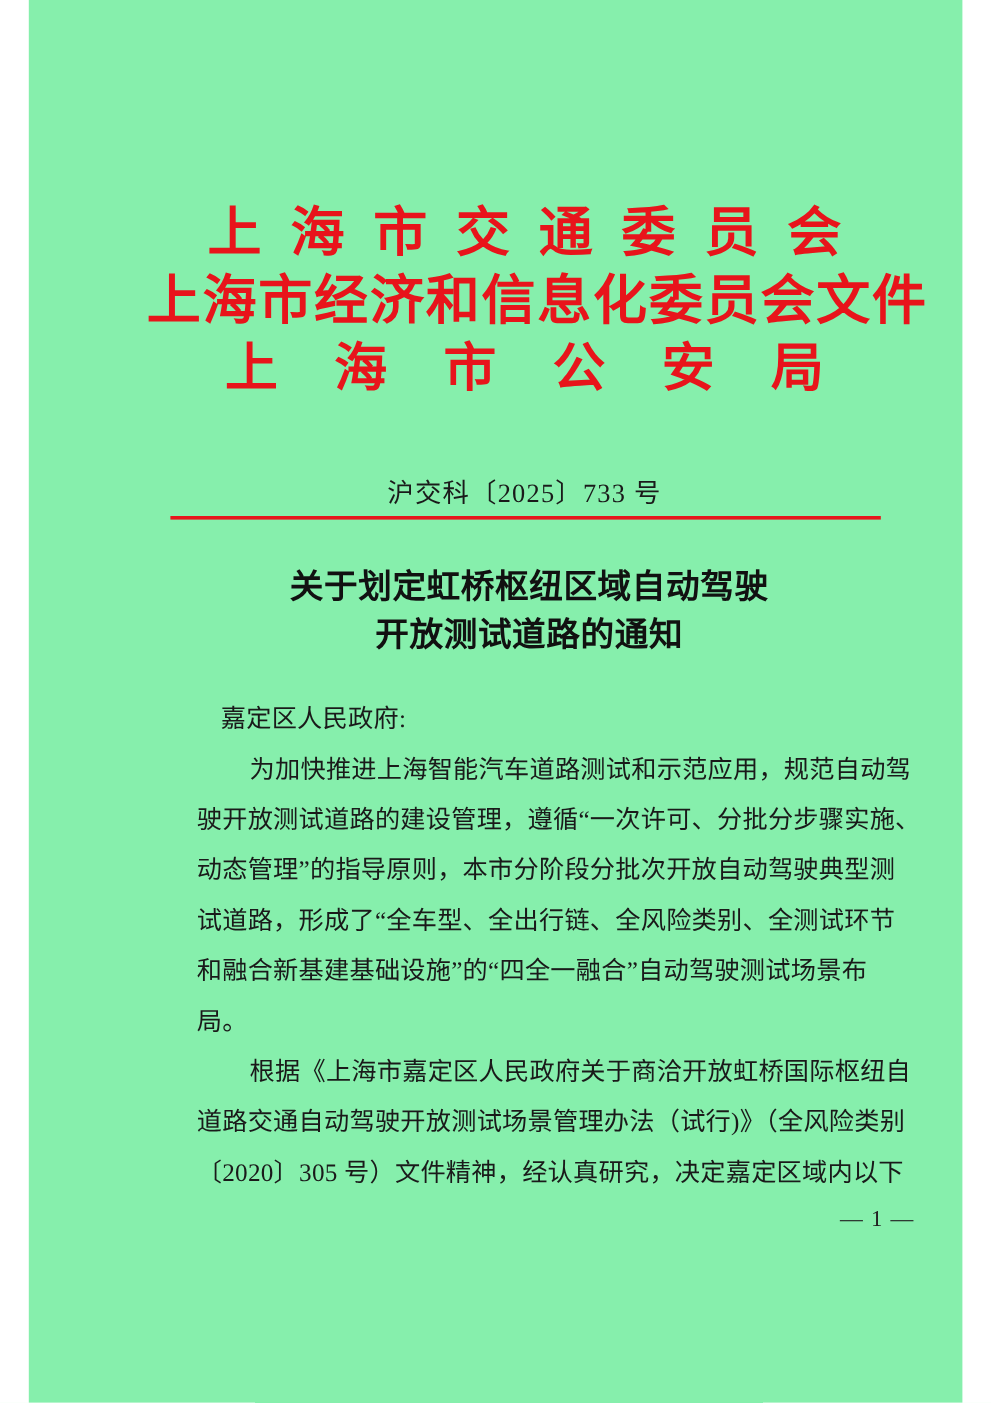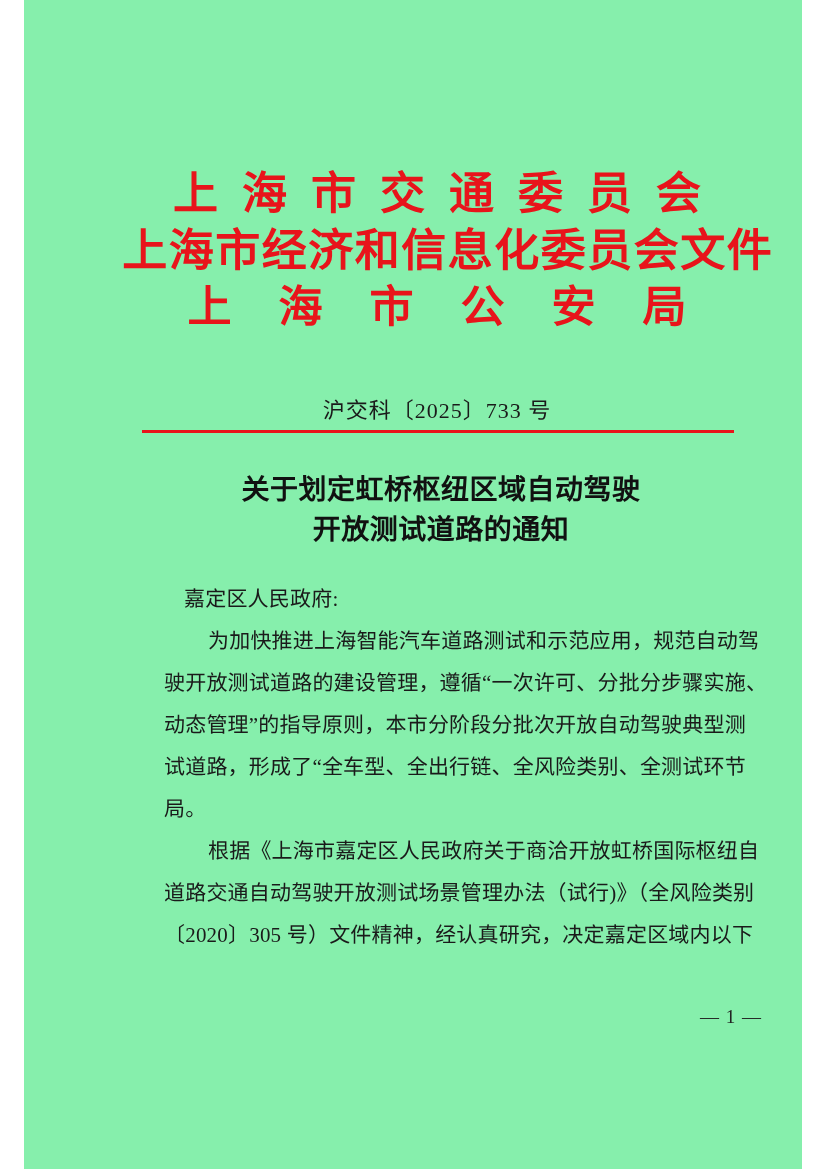--- a/index.html
+++ b/index.html
@@ -167,20 +167,21 @@
 
   <div class="body-block">
 
     <div class="salutation">嘉定区人民政府:</div>
 
     <p class="para">
       <span class="p-line indent">为加快推进上海智能汽车道路测试和示范应用，规范自动驾</span>
       <span class="p-line">驶开放测试道路的建设管理，遵循“一次许可、分批分步骤实施、</span>
       <span class="p-line">动态管理”的指导原则，本市分阶段分批次开放自动驾驶典型测</span>
       <span class="p-line">试道路，形成了“全车型、全出行链、全风险类别、全测试环节</span>
+      <span class="p-line">和融合新基建基础设施”的“四全一融合”自动驾驶测试场景布</span>
       <span class="p-line">局。</span>
     </p>
 
     <p class="para">
       <span class="p-line indent">根据《上海市嘉定区人民政府关于商洽开放虹桥国际枢纽自</span>
       <span class="p-line">道路交通自动驾驶开放测试场景管理办法（试行)》（全风险类别</span>
       <span class="p-line">〔2020〕305 号）文件精神，经认真研究，决定嘉定区域内以下</span>
     </p>
 
   </div>

